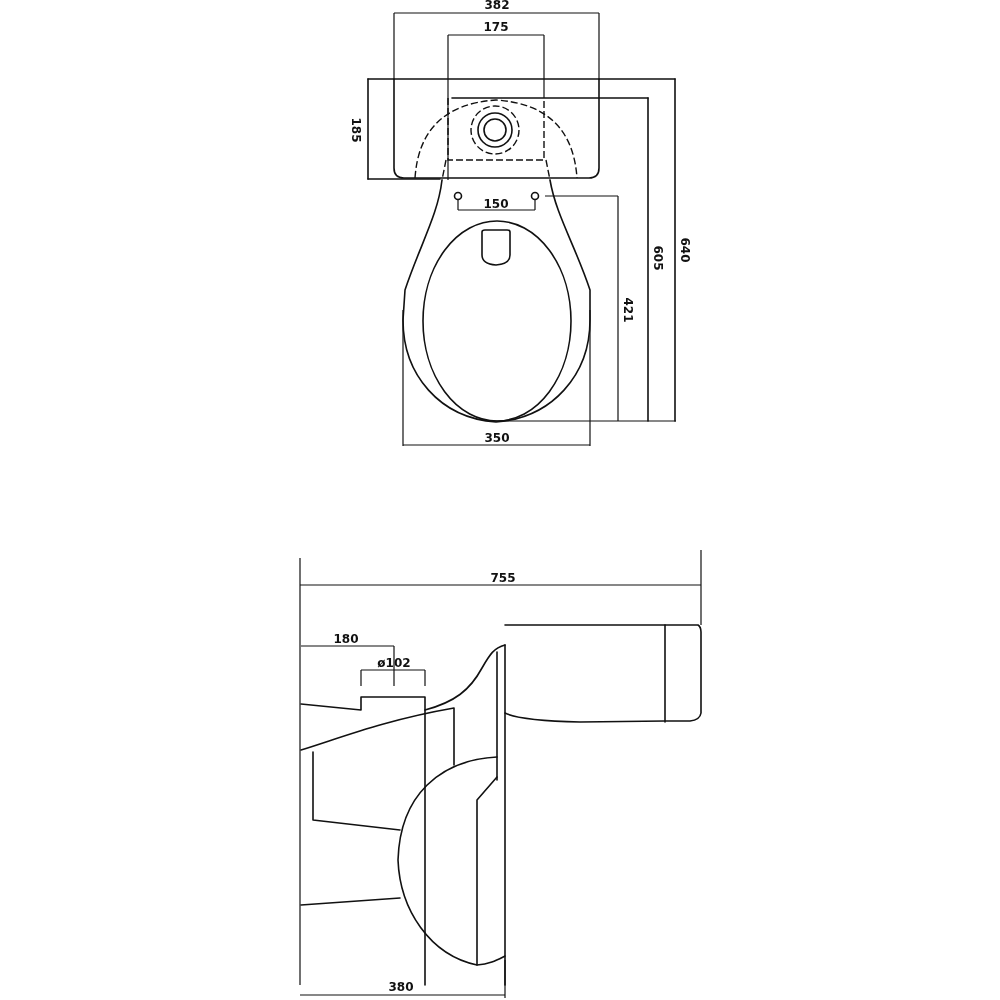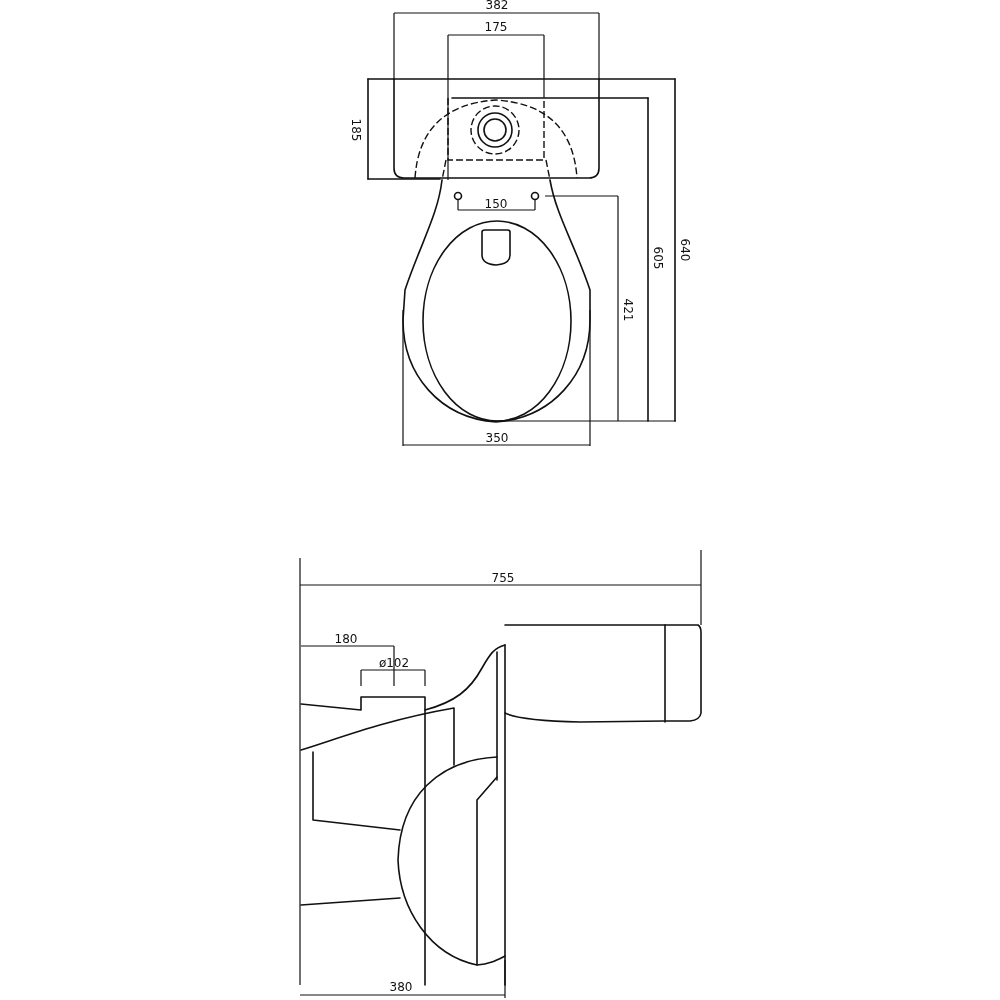--- a/index.html
+++ b/index.html
@@ -1,17 +1,17 @@
 <!DOCTYPE html>
 <html><head>
   <meta charset="utf-8">
   <style>
     html, body { margin: 0; padding: 0; background: #ffffff; }
     body { width: 1000px; height: 1000px; position: relative; overflow: hidden; }
-    .canvas { position: absolute; left: 0; top: 0; width: 949px; height: 1000px; }
+    .canvas { position: absolute; left: 0; top: 0; width: 949px; height: 1000px; font-weight: bold; }
     svg { display: block; }
     .ln { fill: none; stroke: #111111; stroke-width: 1.6; stroke-linecap: round; stroke-linejoin: round; }
     .thin { fill: none; stroke: #111111; stroke-width: 1.2; }
     .dash { fill: none; stroke: #111111; stroke-width: 1.4; stroke-dasharray: 7 3; }
     .dim-text { font-family: "DejaVu Sans", sans-serif; font-size: 12px; fill: #111111; }
   </style>
 </head>
 <body>
 
 <div class="canvas">

